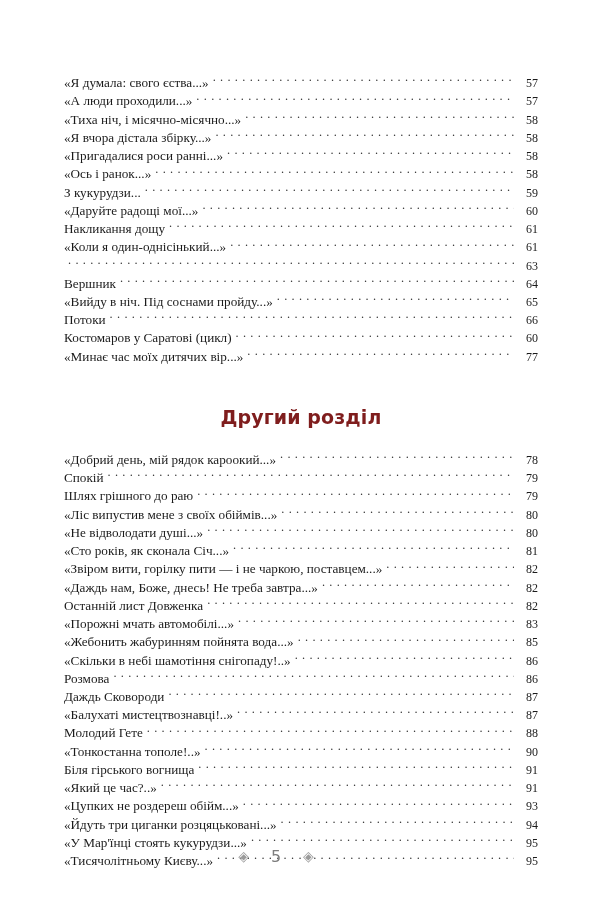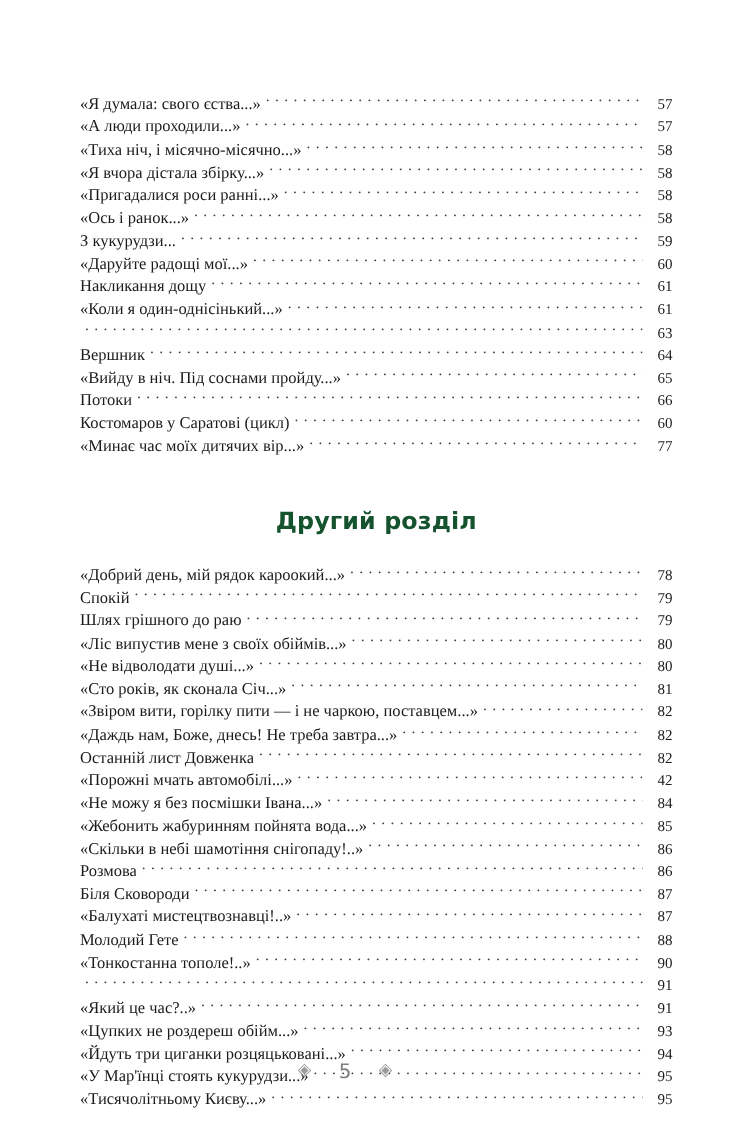--- a/index.html
+++ b/index.html
@@ -75,21 +75,21 @@
     text-align: right;
     font-size: 12px;
   }
 
   
   .section-heading {
     text-align: center;
     font-family: "DejaVu Sans", "Liberation Sans", sans-serif;
     font-weight: bold;
     font-size: 19px;
-    color: #14532d;
+    color: #7f1d1d;
     letter-spacing: 0.1px;
   }
   .gap-before-heading { height: 40px; }
   .gap-after-heading  { height: 23px; }
 
   
   .footer {
     position: absolute;
     left: 0;
     right: 0;
@@ -241,63 +241,59 @@
         <span class="entry-page">82</span>
       </div>
       <div class="toc-entry">
         <span class="entry-title">Останній лист Довженка</span>
         <span class="entry-leader"></span>
         <span class="entry-page">82</span>
       </div>
       <div class="toc-entry">
         <span class="entry-title">«Порожні мчать автомобілі...»</span>
         <span class="entry-leader"></span>
-        <span class="entry-page">42</span>
-      </div>
-      <div class="toc-entry">
-        <span class="entry-title">«Не можу я без посмішки Івана...»</span>
-        <span class="entry-leader"></span>
-        <span class="entry-page">84</span>
+        <span class="entry-page">83</span>
       </div>
       <div class="toc-entry">
         <span class="entry-title">«Жебонить жабуринням пойнята вода...»</span>
         <span class="entry-leader"></span>
         <span class="entry-page">85</span>
       </div>
       <div class="toc-entry">
         <span class="entry-title">«Скільки в небі шамотіння снігопаду!..»</span>
         <span class="entry-leader"></span>
         <span class="entry-page">86</span>
       </div>
       <div class="toc-entry">
         <span class="entry-title">Розмова</span>
         <span class="entry-leader"></span>
         <span class="entry-page">86</span>
       </div>
       <div class="toc-entry">
-        <span class="entry-title">Біля Сковороди</span>
+        <span class="entry-title">Даждь Сковороди</span>
         <span class="entry-leader"></span>
         <span class="entry-page">87</span>
       </div>
       <div class="toc-entry">
         <span class="entry-title">«Балухаті мистецтвознавці!..»</span>
         <span class="entry-leader"></span>
         <span class="entry-page">87</span>
       </div>
       <div class="toc-entry">
         <span class="entry-title">Молодий Гете</span>
         <span class="entry-leader"></span>
         <span class="entry-page">88</span>
       </div>
       <div class="toc-entry">
         <span class="entry-title">«Тонкостанна тополе!..»</span>
         <span class="entry-leader"></span>
         <span class="entry-page">90</span>
       </div>
       <div class="toc-entry tight">
+        <span class="entry-title">Біля гірського вогнища</span>
         <span class="entry-leader"></span>
         <span class="entry-page">91</span>
       </div>
       <div class="toc-entry tight">
         <span class="entry-title">«Який це час?..»</span>
         <span class="entry-leader"></span>
         <span class="entry-page">91</span>
       </div>
       <div class="toc-entry">
         <span class="entry-title">«Цупких не роздереш обійм...»</span>

